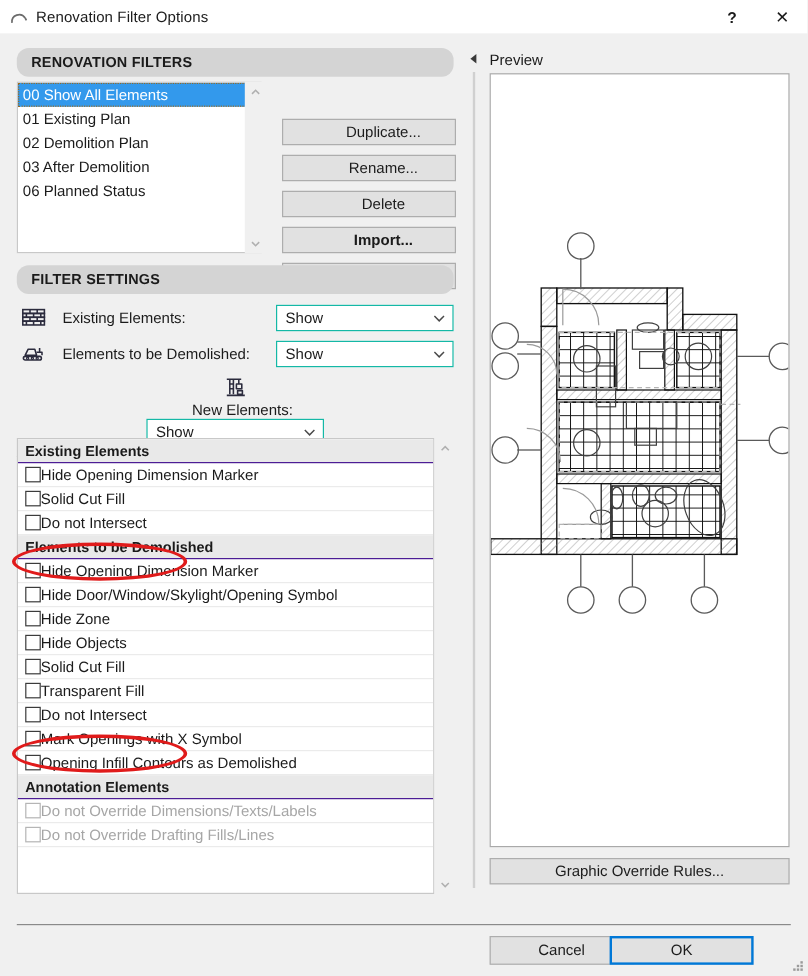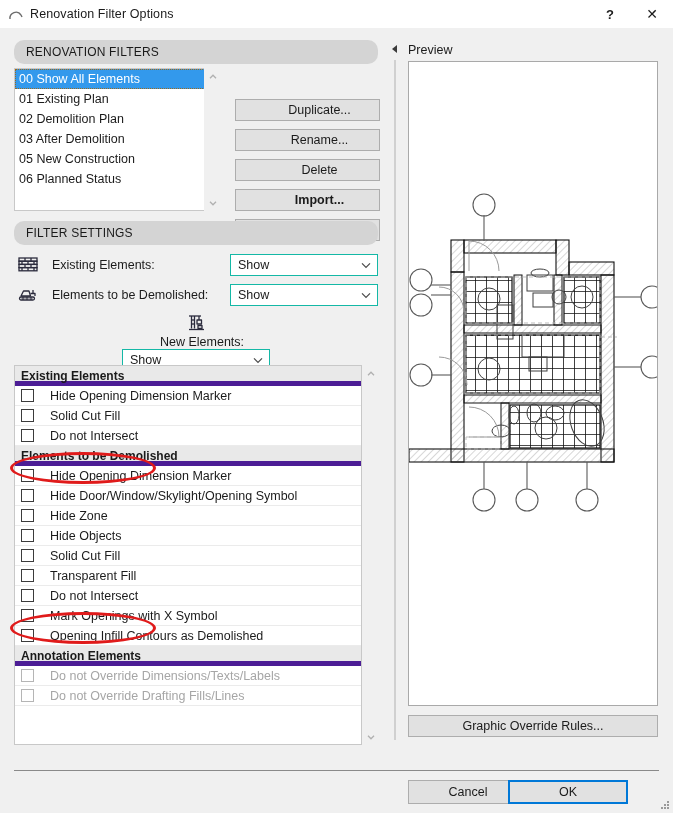--- a/index.html
+++ b/index.html
@@ -61,21 +61,21 @@
   .left-pane {
     position: absolute;
     left: 0; top: 0;
     width: 390px; height: 725px;
   }
 
   .section-header {
     position: absolute;
     background: #d4d4d4;
     color: #1a1a1a;
-    font-weight: normal;
+    font-weight: bold;
     font-size: 12px;
     letter-spacing: 0.2px;
     display: flex;
     align-items: center;
     padding-left: 12px;
     box-sizing: border-box;
     border-radius: 10px;
   }
   #renovation-filters-header {
     left: 14px; top: 12px;
@@ -230,40 +230,40 @@
   }
   .opt-group {
     height: 20px;
     line-height: 20px;
     background: #e9e9e9;
     font-weight: bold;
     font-size: 12px;
     color: #1a1a1a;
     padding-left: 6px;
     box-sizing: border-box;
-    border-bottom: 5px solid #4c1d95;
+    border-bottom: 1px solid #4c1d95;
   }
   .opt-row {
     height: 20px;
     display: flex;
     align-items: center;
     border-bottom: 1px solid #ebebeb;
     box-sizing: border-box;
     padding-left: 6px;
   }
   .cbox {
     width: 13px; height: 13px;
     border: 1px solid #3b3b3b;
     background: #ffffff;
     box-sizing: border-box;
     flex: 0 0 auto;
   }
   .opt-row.disabled .cbox { border-color: #b5b5b5; }
   .opt-label {
-    margin-left: 16px;
+    margin-left: 0;
     font-size: 12.5px;
     color: #1b1b1b;
     white-space: nowrap;
   }
   .opt-row.disabled .opt-label { color: #a6a6a6; }
 
   #options-scroll {
     left: 362px; top: 337px;
     width: 17px; height: 380px;
   }
@@ -364,21 +364,20 @@
 
   <div class="left-pane">
 
     <div class="section-header" id="renovation-filters-header">RENOVATION FILTERS</div>
 
     <div class="listbox" id="filter-listbox">
         <div class="list-item selected">00 Show All Elements</div>
         <div class="list-item">01 Existing Plan</div>
         <div class="list-item">02 Demolition Plan</div>
         <div class="list-item">03 After Demolition</div>
-        <div class="list-item">05 New Construction</div>
         <div class="list-item">06 Planned Status</div>
       </div>
     <div class="vscroll" id="listbox-scroll">
       <div class="scroll-arrow">
         <svg class="chev" viewBox="0 0 8 8">
             <path d="M1 5.2 L4 2.2 L7 5.2" fill="none" stroke="#b0b0b0" stroke-width="1.3"></path>
           </svg>
       </div>
       <div class="scroll-arrow">
         <svg class="chev" viewBox="0 0 8 8">

